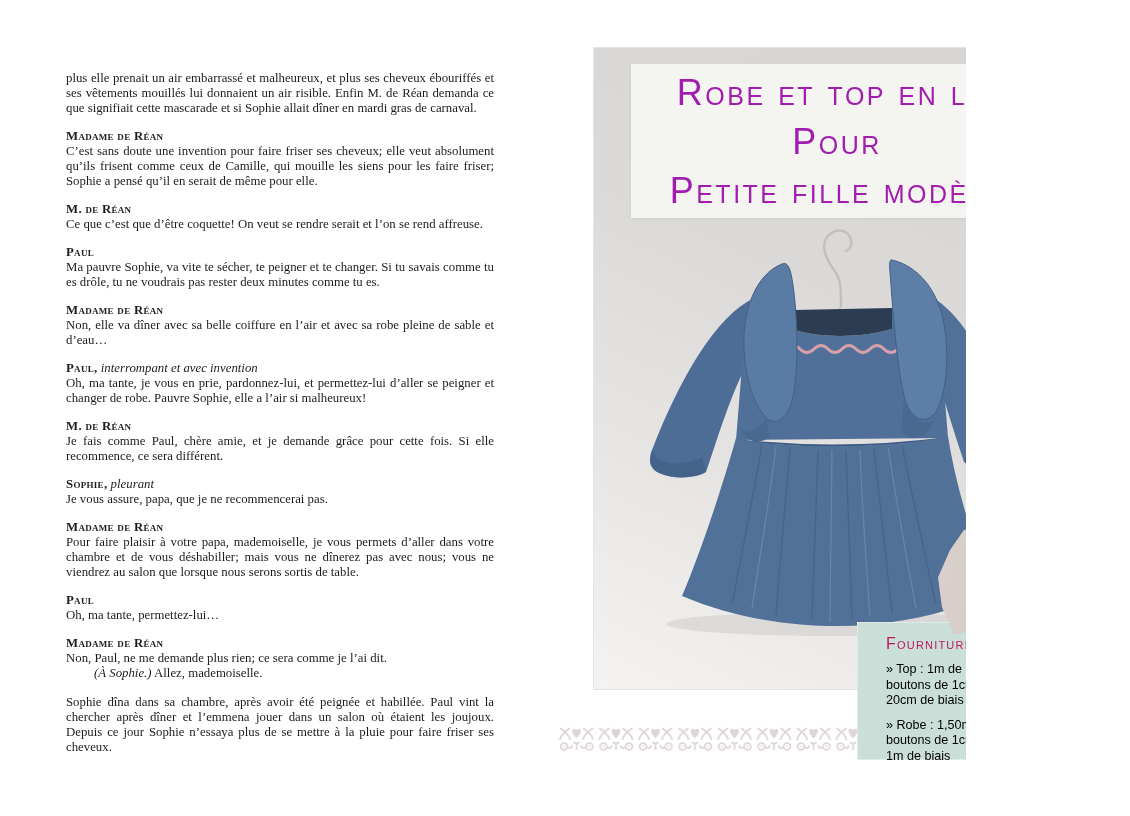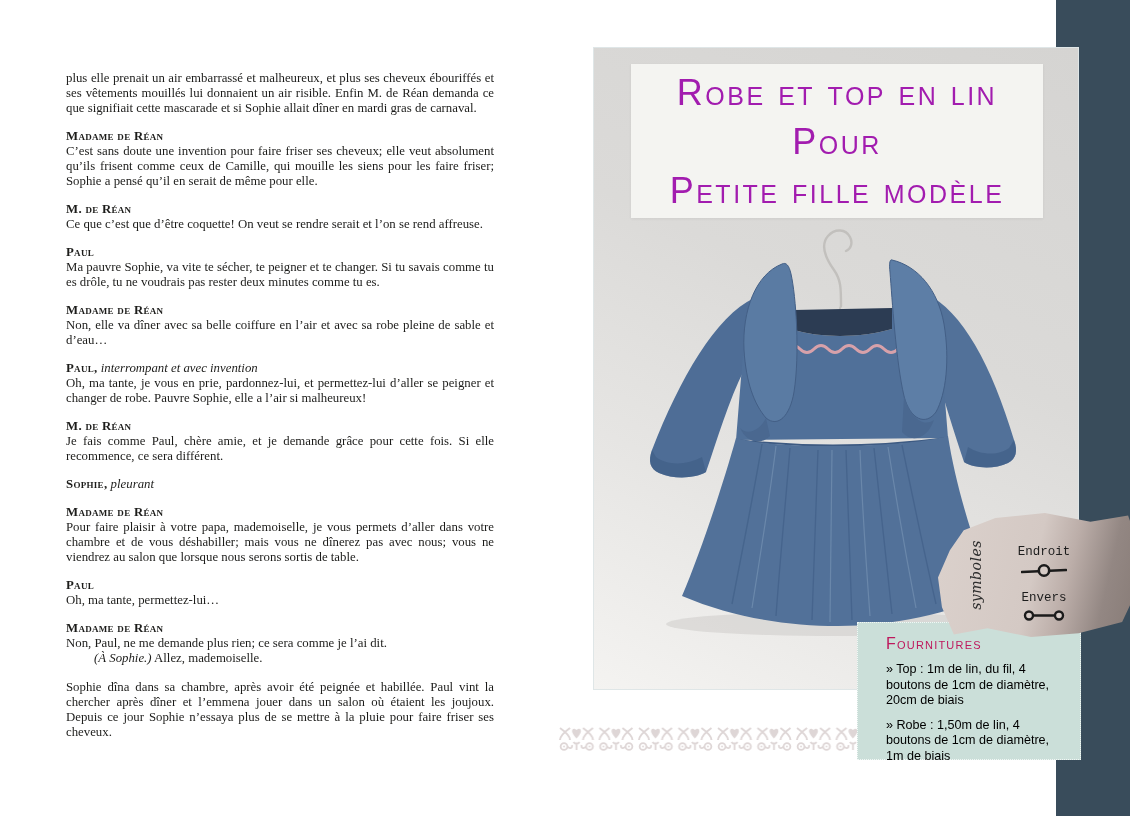--- a/index.html
+++ b/index.html
@@ -1,17 +1,17 @@
 <!DOCTYPE html>
 <html lang="fr"><head>
 <meta charset="utf-8">
 <style>
   html,body{margin:0;padding:0;}
   body{width:1130px;height:816px;background:#ffffff;overflow:hidden;}
-  .page{position:relative;width:1130px;height:816px;background:#ffffff;overflow:hidden;
+  .page{position:relative;width:966px;height:816px;background:#ffffff;overflow:hidden;
         font-family:"Liberation Serif",serif;}
 
   
   .accent-bar{position:absolute;left:1056px;top:0;width:74px;height:816px;background:#394c5b;z-index:0;}
 
   
   .left-page{position:absolute;left:66px;top:71px;width:428px;z-index:1;color:#1c1c1a;}
   .body-text{margin:0;font-size:12.8px;line-height:15px;text-align:justify;}
   .dlg{margin-top:13px;}
   .speaker-line{font-size:12.8px;line-height:15px;}
@@ -87,20 +87,21 @@
         <div class="dlg">
           <div class="speaker-line"><span class="speaker">Paul</span><span class="speaker">,</span><span class="stage"> interrompant et avec invention</span></div>
           <div class="body-text">Oh, ma tante, je vous en prie, pardonnez-lui, et permettez-lui d’aller se peigner et changer de robe. Pauvre Sophie, elle a l’air si malheureux!</div>
         </div>
         <div class="dlg">
           <div class="speaker-line"><span class="speaker">M. de Réan</span></div>
           <div class="body-text">Je fais comme Paul, chère amie, et je demande grâce pour cette fois. Si elle recommence, ce sera différent.</div>
         </div>
         <div class="dlg">
           <div class="speaker-line"><span class="speaker">Sophie</span><span class="speaker">,</span><span class="stage"> pleurant</span></div>
+          <div class="body-text">Je vous assure, papa, que je ne recommencerai pas.</div>
         </div>
         <div class="dlg">
           <div class="speaker-line"><span class="speaker">Madame de Réan</span></div>
           <div class="body-text">Pour faire plaisir à votre papa, mademoiselle, je vous permets d’aller dans votre chambre et de vous déshabiller; mais vous ne dînerez pas avec nous; vous ne viendrez au salon que lorsque nous serons sortis de table.</div>
         </div>
         <div class="dlg">
           <div class="speaker-line"><span class="speaker">Paul</span></div>
           <div class="body-text">Oh, ma tante, permettez-lui…</div>
         </div>
         <div class="dlg">

